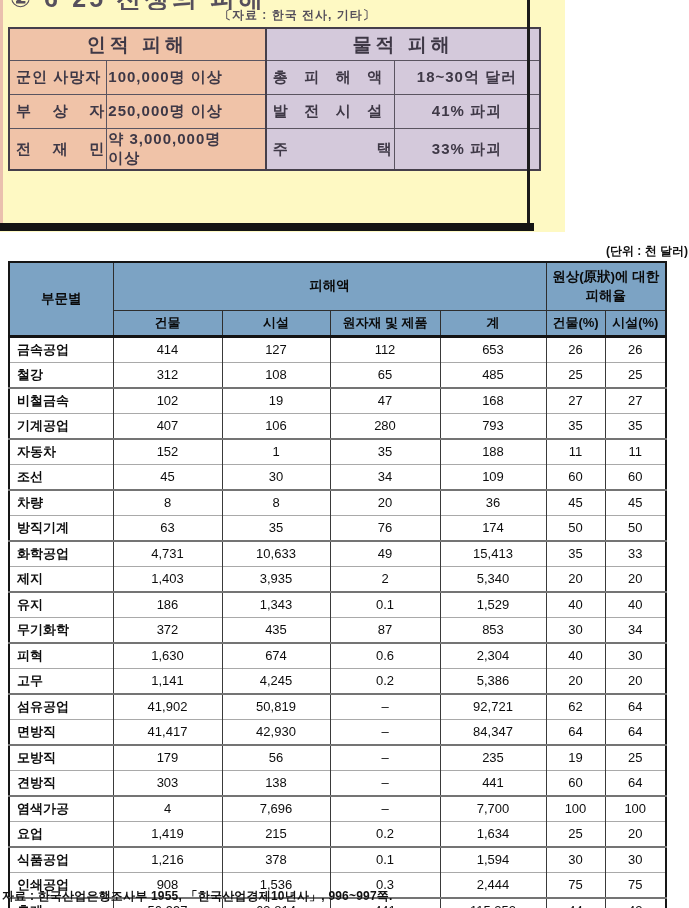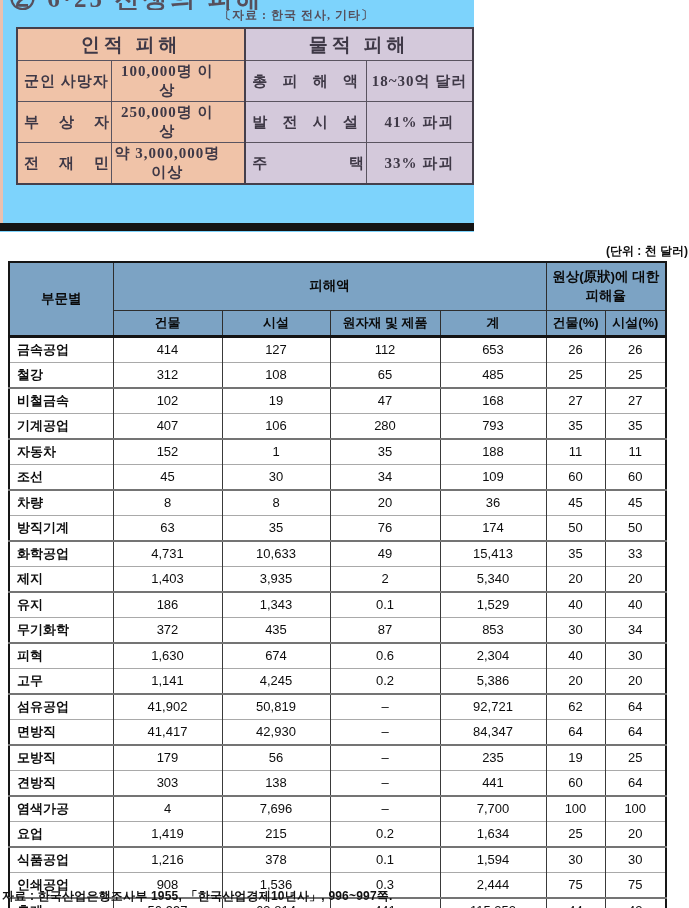--- a/index.html
+++ b/index.html
@@ -2,39 +2,39 @@
 <html><head>
 <meta charset="utf-8">
 <style>
   html,body{margin:0;padding:0;}
   body{
     width:689px;height:908px;position:relative;background:#ffffff;
     font-family:"Liberation Sans","DejaVu Sans",sans-serif;
     -webkit-font-smoothing:antialiased;
   }
   
-  .scan{position:absolute;left:0;top:0;width:474px;height:232px;background:#7dd3fc;overflow:hidden;font-family:Liberation Serif, serif;}
+  .scan{position:absolute;left:0;top:0;width:565px;height:232px;background:#fef9c3;overflow:hidden;}
   .scan-edge-left{position:absolute;left:0;top:0;width:3px;height:223px;background:#eac0ae;}
   .scan-right-line{position:absolute;left:527px;top:0;width:3px;height:226px;background:#1b1b1b;}
   .scan-bottom-bar{position:absolute;left:0;top:223px;width:534px;height:8px;background:#141414;}
   .scan-title-clip{position:absolute;left:10px;top:0;width:400px;height:10px;overflow:hidden;}
   .scan-title-clip span{display:block;margin-top:-18px;font-size:25px;font-weight:bold;
     letter-spacing:3px;color:#564f5c;white-space:pre;}
   .scan-source{position:absolute;left:219px;top:7px;font-size:12px;font-weight:bold;color:#554f5b;letter-spacing:1px;}
-  table.scan-table{position:absolute;left:16px;top:27px;border-collapse:collapse;table-layout:fixed;
+  table.scan-table{position:absolute;left:8px;top:27px;border-collapse:collapse;table-layout:fixed;
     border:2px solid #453f4b;}
   table.scan-table th,table.scan-table td{
     border:1px solid #5a5460;font-weight:bold;color:#3e3846;overflow:hidden;}
   table.scan-table th{height:29px;font-size:19px;letter-spacing:4px;text-align:center;}
   table.scan-table td{height:31px;font-size:15px;}
   .h-bg{background:#f0c3a8;}
   .m-bg{background:#d4c9db;}
   .sep-mid{border-left:2px solid #453f4b !important;}
   td.s-lbl{text-align:left;padding-left:6px;white-space:pre;letter-spacing:1px;}
-  td.s-val-r{text-align:center;padding-right:23px;letter-spacing:1px;margin-top:36px;}
+  td.s-val-r{text-align:left;padding-right:23px;letter-spacing:1px;margin-top:36px;}
   td.s-val-c{text-align:center;letter-spacing:1px;}
   
   .unit-note{position:absolute;top:243px;right:1px;font-size:12px;font-weight:600;color:#101010;}
   table.main-table{position:absolute;left:8px;top:261px;width:657px;border-collapse:collapse;
     table-layout:fixed;font-size:13px;border:2px solid #161616;}
   table.main-table thead th{
     background:#7ca3c4;border:1px solid #2e2e2e;font-weight:bold;color:#0a0a0a;
     text-align:center;line-height:1.35;}
   table.main-table thead tr.hr1 th{height:45px;font-size:13.5px;}
   table.main-table thead tr.hr2 th{height:22px;font-size:13px;}

